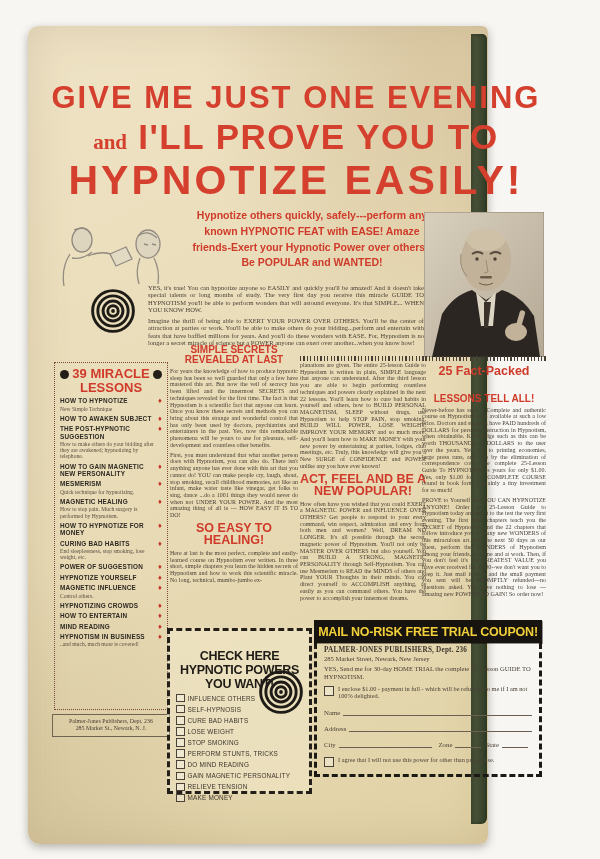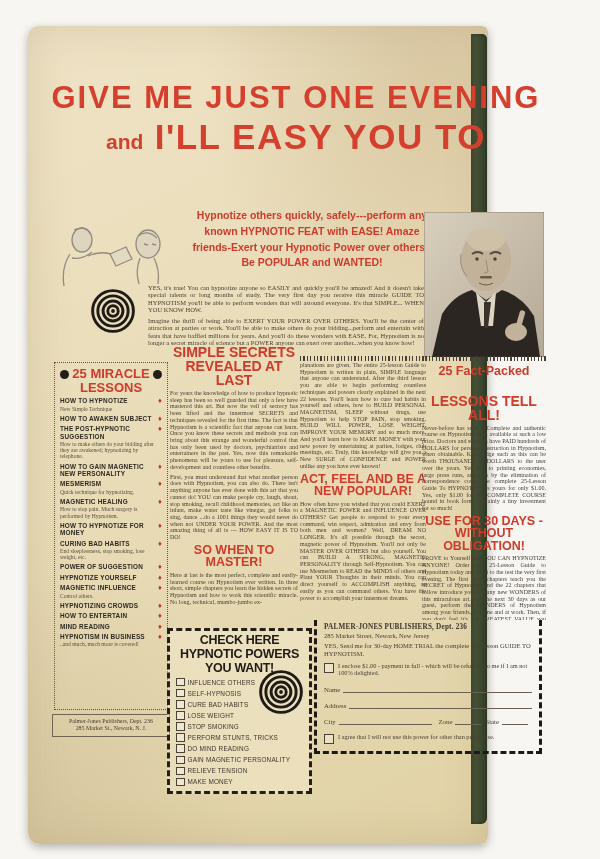--- a/index.html
+++ b/index.html
@@ -11,21 +11,21 @@
       linear-gradient(155deg,#efe3c6 0%,#e9dcb8 45%,#e1d2a6 100%);
     border-radius:10px 6px 8px 12px;
     box-shadow:0 3px 8px rgba(60,50,35,.35), inset 0 0 45px rgba(120,95,55,.18);}
   .green-edge{position:absolute;right:1px;top:8px;width:16px;height:790px;
     background:linear-gradient(90deg,#5a6442 0%,#475138 30%,#39452c 70%,#2e3a24 100%);
     border-radius:0 5px 6px 0;box-shadow:inset 2px 0 4px rgba(0,0,0,.4);}
   .hl{position:absolute;left:18px;top:56px;width:500px;text-align:center;
       font-family:"Liberation Sans",sans-serif;font-weight:bold;color:#d5402e;}
   .hl1{font-size:31px;letter-spacing:2px;line-height:1.05;}
   .hl2{font-size:35px;letter-spacing:1.5px;line-height:1.05;margin-top:4px;}
-  .hl2 .pfx{font-size:21px;letter-spacing:0;}
+  .hl2 .pfx{font-size:21px;letter-spacing:0;font-family:Liberation Serif, serif;}
   .hl3{font-size:41px;letter-spacing:3px;line-height:1.0;margin-top:5px;}
   .subtitle{position:absolute;left:158px;top:182px;width:252px;
       font-family:"Liberation Sans",sans-serif;font-weight:bold;font-size:10.5px;
       line-height:1.5;color:#cf3a2a;text-align:center;}
   .sketch{position:absolute;left:14px;top:198px;width:128px;height:66px;}
   .photo{position:absolute;left:396px;top:186px;width:120px;height:145px;}
   .intro{position:absolute;left:120px;top:258px;width:276px;}
   .bp{font-size:6.5px;line-height:1.12;color:#473f35;text-align:justify;margin:0 0 4px 0;}
   .bullseye-left{position:absolute;left:62px;top:262px;width:46px;height:46px;}
   .ticks{position:absolute;height:5px;background:repeating-linear-gradient(90deg,#463e32 0 1.2px,transparent 1.2px 3.4px);}
@@ -46,26 +46,26 @@
   .pubbox{position:absolute;left:24px;top:688px;width:118px;border:1px solid #6f6450;
       padding:3px 2px;box-sizing:border-box;text-align:center;font-size:5.9px;
       line-height:1.25;color:#4a4136;}
   
   .col{position:absolute;overflow:hidden;}
   .colA{left:142px;top:316px;width:128px;height:288px;}
   .colB{left:272px;top:336px;width:126px;height:258px;}
   .colR{left:394px;top:336px;width:124px;height:258px;}
   .rh{font-family:"Liberation Sans",sans-serif;font-weight:bold;color:#cf3a2a;
       text-align:center;line-height:1.0;margin:3px 0 3px 0;}
-  .rh.big{font-size:14px;}
+  .rh.big{font-size:10px;}
   .rh.med{font-size:12.5px;}
   .cp{font-size:6px;line-height:1.12;color:#473f35;text-align:justify;margin:0 0 3px 0;}
   
   .checkpanel{position:absolute;left:139px;top:602px;width:145px;height:166px;
-      border:3px dashed #242019;box-sizing:border-box;padding:3px 6px;background:rgba(250,243,222,.35);}
+      border:3px dashed #242019;box-sizing:border-box;padding:19px 6px;background:rgba(250,243,222,.35);}
   .ck-title{font-family:"Liberation Sans",sans-serif;font-weight:bold;font-size:12.5px;
       letter-spacing:-.3px;line-height:1.1;color:#1f1b16;text-align:center;}
   .ck-item{display:flex;align-items:center;gap:3px;margin-top:2.6px;
       font-family:"Liberation Sans",sans-serif;font-size:6.4px;color:#3c352c;letter-spacing:.2px;}
   .ckbox{width:6.5px;height:6.5px;border:1px solid #4a4237;background:rgba(255,255,255,.3);flex:none;}
   .bullseye-ck{position:absolute;right:5px;top:38px;width:46px;height:46px;}
   
   .coupon{position:absolute;left:286px;top:594px;width:228px;}
   .coupon-banner{height:23px;background:#17130f;color:#f2d03a;
       font-family:"Liberation Sans",sans-serif;font-weight:bold;font-size:12.5px;
@@ -85,21 +85,22 @@
   .fl-gap{flex:none;width:6px;}
 </style>
 </head>
 <body>
 
 <div class="cover">
   <div class="green-edge"></div>
 
   <div class="hl">
     <div class="hl1">GIVE ME JUST ONE EVENING</div>
-    <div class="hl2"><span class="pfx">and</span> <span>I'LL EASY YOU TO</span></div>
+    <div class="hl2"><span class="pfx">and</span> <span>I'LL PROVE YOU TO</span></div>
+    <div class="hl3">HYPNOTIZE EASILY!</div>
   </div>
 
   <svg class="sketch" viewBox="0 0 128 66">
     <g fill="none" stroke="#8a837a" stroke-width="1.3" opacity="0.9">
       <ellipse cx="40" cy="16" rx="10" ry="12" fill="#ddd4bf"></ellipse>
       <path d="M32 6 q10 -5 16 3"></path>
       <path d="M28 30 q-9 14 -6 32"></path>
       <path d="M50 28 q-10 8 -20 6"></path>
       <path d="M46 32 q16 -7 30 1"></path>
       <path d="M68 30 l16 -7 6 12 -16 7 z" fill="#e3dac5"></path>
@@ -152,21 +153,21 @@
     <circle cx="22" cy="22" r="1.8" fill="#1f1b16"></circle>
   </svg>
 
   <div class="ticks b"></div>
   <div class="ticks r"></div>
 
   <div class="sidebar">
     <div class="sb-head">
       <span class="sb-dot l"></span>
       <span class="sb-dot r"></span>
-      <span>25 MIRACLE LESSONS</span>
+      <span>39 MIRACLE LESSONS</span>
     </div>
     <div class="sb-item">
         <div class="sb-t"><span class="dm">♦</span><span>HOW TO HYPNOTIZE</span></div>
         <div class="sb-s">New Simple Technique</div>
       </div>
     <div class="sb-item">
         <div class="sb-t"><span class="dm">♦</span><span>HOW TO AWAKEN SUBJECT</span></div>
         <div class="sb-s"></div>
       </div>
     <div class="sb-item">
@@ -225,35 +226,34 @@
 
   <div class="pubbox">
     <div>Palmer-Jones Publishers, Dept. 236</div>
     <div>285 Market St., Newark, N. J.</div>
   </div>
 
   <div class="col colA">
     <div class="rh big">SIMPLE SECRETS REVEALED AT LAST</div>
     <p class="cp">For years the knowledge of how to produce hypnotic sleep has been so well guarded that only a few have mastered this art. But now the veil of secrecy has been lifted and the innermost SECRETS and techniques revealed for the first time. The fact is that Hypnotism is a scientific fact that anyone can learn. Once you know these secrets and methods you can bring about this strange and wonderful control that has only been used by doctors, psychiatrists and entertainers in the past. Yes, now this remarkable phenomena will be yours to use for pleasure, self-development and countless other benefits.</p>
     <p class="cp">First, you must understand that what another person does with Hypnotism, you can also do. There isn't anything anyone has ever done with this art that you cannot do! YOU can make people cry, laugh, shout, stop smoking, recall childhood memories, act like an infant, make water taste like vinegar, get folks to sing, dance ...do a 1001 things they would never do when not UNDER YOUR POWER. And the most amazing thing of all is --- HOW EASY IT IS TO DO!</p>
-    <div class="rh med">SO WHEN TO MASTER!</div>
+    <div class="rh med">SO EASY TO HEALING!</div>
     <p class="cp">Here at last is the most perfect, complete and easily-learned course on Hypnotism ever written. In three short, simple chapters you learn the hidden secrets of Hypnotism and how to work this scientific miracle. No long, technical, mumbo-jumbo ex-</p>
   </div>
 
   <div class="col colB">
     <p class="cp">planations are given. The entire 25-lesson Guide to Hypnotism is written in plain, SIMPLE language that anyone can understand. After the third lesson you are able to begin performing countless techniques and powers clearly explained in the next 22 lessons. You'll learn how to cure bad habits in yourself and others, how to BUILD PERSONAL MAGNETISM, SLEEP without drugs, use Hypnotism to help STOP PAIN, stop smoking, BUILD WILL POWER, LOSE WEIGHT, IMPROVE YOUR MEMORY and so much more. And you'll learn how to MAKE MONEY with your new power by entertaining at parties, lodges, club meetings, etc. Truly, this knowledge will give you a New SURGE of CONFIDENCE and POWER unlike any you have ever known!</p>
     <div class="rh med">ACT, FEEL AND BE A NEW POPULAR!</div>
     <p class="cp">How often have you wished that you could EXERT a MAGNETIC POWER and INFLUENCE OVER OTHERS? Get people to respond to your every command, win respect, admiration and envy from both men and women? Well, DREAM NO LONGER. It's all possible through the secret, magnetic power of Hypnotism. You'll not only be MASTER OVER OTHERS but also yourself. You can BUILD A STRONG, MAGNETIC PERSONALITY through Self-Hypnotism. You can use Mesmerism to READ the MINDS of others and Plant YOUR Thoughts in their minds. You can direct yourself to ACCOMPLISH anything, as easily as you can command others. You have the power to accomplish your innermost dreams.</p>
   </div>
 
   <div class="col colR">
     <div class="rh med" style="margin-bottom:16px;">25 Fact-Packed</div>
     <div class="rh big" style="margin-top:1px;">LESSONS TELL ALL!</div>
     <p class="cp">Never-before has such a Complete and authentic course on Hypnotism been available at such a low price. Doctors and students have PAID hundreds of DOLLARS for personal instruction in Hypnotism, when obtainable. Knowledge such as this can be worth THOUSANDS of DOLLARS to the user over the years. Yet, due to printing economies, large press runs, and also by the elimination of correspondence costs, the complete 25-Lesson Guide To HYPNOTISM is yours for only $1.00. Yes, only $1.00 for the COMPLETE COURSE bound in book form. Certainly a tiny investment for so much!</p>
-    <div class="rh med">USE FOR 30 DAYS - WITHOUT OBLIGATION!</div>
     <p class="cp">PROVE to Yourself that YOU CAN HYPNOTIZE ANYONE! Order the 25-Lesson Guide to Hypnotism today and put it to the test the very first evening. The first three chapters teach you the SECRET of Hypnotism and the 22 chapters that follow introduce you to many new WONDERS of this miraculous art. For the next 30 days as our guest, perform the WONDERS of Hypnotism among your friends, at home and at work. Then, if you don't feel it's the GREATEST VALUE you have ever received for $1.00--we don't want you to keep it. Just mail it back and the small payment you sent will be PROMPTLY refunded---no questions asked. You have nothing to lose --- amazing new POWERS TO GAIN! So order now!</p>
   </div>
 
   <div class="checkpanel">
     <div class="ck-title">CHECK HERE HYPNOTIC POWERS YOU WANT!</div>
     <svg class="bullseye-ck" viewBox="0 0 44 44">
       <g fill="none" stroke="#1f1b16" stroke-width="2.8">
         <circle cx="22" cy="22" r="19.5"></circle>
           <circle cx="22" cy="22" r="14.5"></circle>
         <circle cx="22" cy="22" r="9.5"></circle>
@@ -297,20 +297,21 @@
         <span class="ckbox"></span>
         <span>RELIEVE TENSION</span>
       </div>
     <div class="ck-item">
         <span class="ckbox"></span>
         <span>MAKE MONEY</span>
       </div>
   </div>
 
   <div class="coupon">
+    <div class="coupon-banner">MAIL NO-RISK FREE TRIAL COUPON!</div>
     <div class="coupon-box">
       <div class="cpub">PALMER-JONES PUBLISHERS, Dept. 236</div>
       <div class="caddr">285 Market Street, Newark, New Jersey</div>
       <div class="cyes">YES, Send me for 30-day HOME TRIAL the complete 25-Lesson GUIDE TO HYPNOTISM.</div>
       <div class="crow">
         <span class="cckbox"></span>
         <span>I enclose $1.00 - payment in full - which will be refunded to me if I am not 100% delighted.</span>
       </div>
       <div class="fline">
         <span class="fl-label">Name</span>

